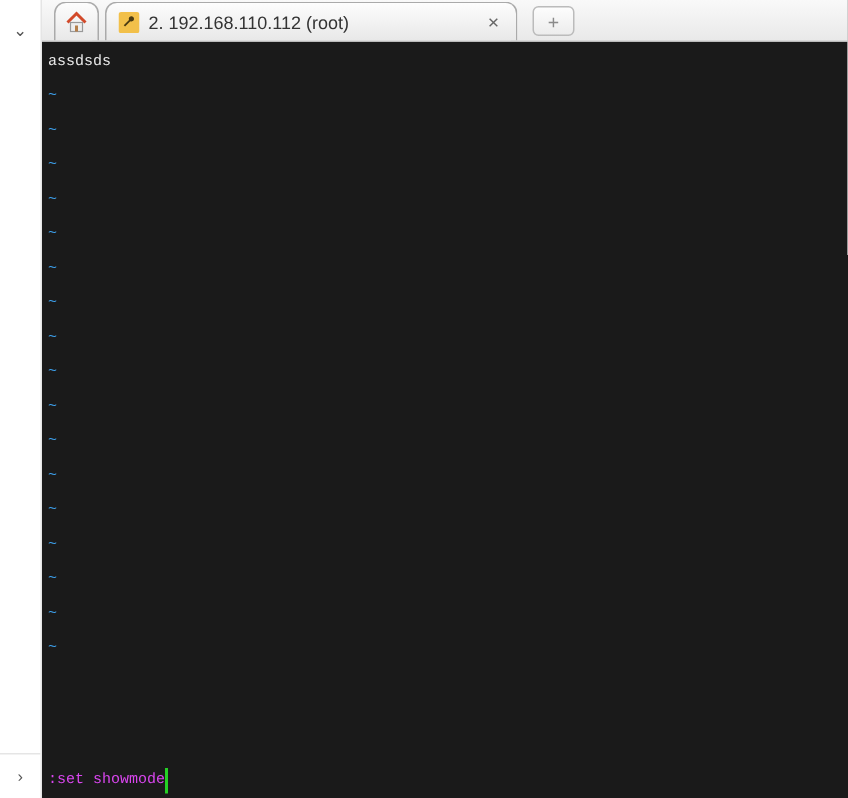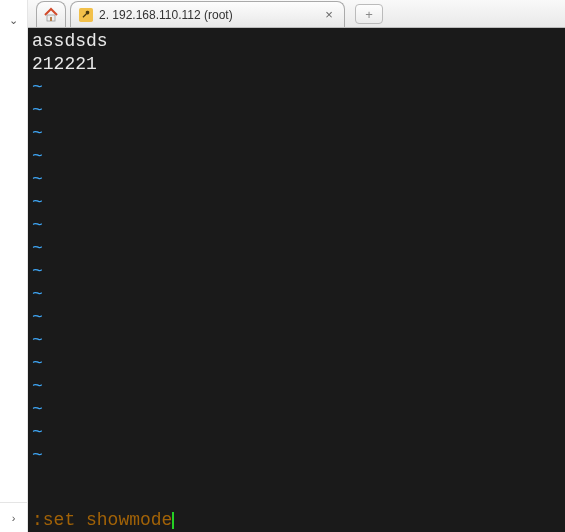--- a/index.html
+++ b/index.html
@@ -13,25 +13,25 @@
   .main { flex: 1; display: flex; flex-direction: column; height: 100%; }
   .tabbar { height: 28px; background: linear-gradient(#f9f9f9,#e9e9e9); display: flex; align-items: flex-end; padding-left: 8px; border-bottom: 1px solid #bbb; position: relative; }
   .tab { height: 26px; display: flex; align-items: center; border: 1px solid #aaa; border-bottom: none; border-top-left-radius: 8px; border-top-right-radius: 8px; margin-right: 4px; padding: 0 8px; background: linear-gradient(#fdfdfd,#e8e8e8); font-size: 12px; color: #333; position: relative; }
   .tab.home { width: 30px; justify-content: center; padding: 0; }
   .tab.active { width: 275px; }
   .tab .tab-icon { width: 14px; height: 14px; margin-right: 6px; flex-shrink: 0; }
   .tab .tab-label { flex: 1; white-space: nowrap; overflow: hidden; text-overflow: ellipsis; }
   .tab .close { width: 14px; height: 14px; margin-left: 8px; border-radius: 2px; color: #666; font-size: 13px; line-height: 13px; text-align: center; cursor: pointer; }
   .newtab { height: 20px; width: 28px; display: flex; align-items: center; justify-content: center; border: 1px solid #bbb; border-radius: 4px; margin-left: 6px; margin-bottom: 3px; background: linear-gradient(#fdfdfd,#ececec); cursor: pointer; }
   .newtab span { color: #8a8a8a; font-size: 13px; line-height: 1; }
-  .terminal { flex: 1; background: #1a1a1a; color: #eaeaea; font-family: Consolas, "Courier New", monospace; font-size: 18px; line-height: 23px; padding: 2px 4px 0 4px; display: flex; flex-direction: column; position: relative; overflow: hidden; }
+  .terminal { flex: 1; background: #1a1a1a; color: #eaeaea; font-family: Consolas, "Courier New", monospace; font-size: 10px; line-height: 23px; padding: 2px 4px 0 4px; display: flex; flex-direction: column; position: relative; overflow: hidden; }
   .content-lines { flex: 0 0 auto; }
   .tilde-lines { flex: 1; overflow: hidden; }
   .tilde { color: #3fa6f5; }
-  .cmdline { height: 23px; color: #a16207; display: flex; align-items: center; }
+  .cmdline { height: 23px; color: #d946ef; display: flex; align-items: center; }
   .cursor { display: inline-block; width: 2px; height: 17px; background: #25d025; margin-left: 0px; vertical-align: middle; }
   .home-svg { display:block; }
 </style>
 </head>
 <body>
 
 <div class="app">
   <div class="left-gutter">
     <div class="gutter-top">
       <span class="chevron">⌄</span>
@@ -62,21 +62,20 @@
         </div>
       </div>
       <div class="newtab">
         <span>+</span>
       </div>
     </div>
 
     <div class="terminal">
       <div class="content-lines">
         <div>assdsds</div>
-        <div>212221</div>
       </div>
       <div class="tilde-lines">
         <div class="tilde">~</div>
         <div class="tilde">~</div>
         <div class="tilde">~</div>
         <div class="tilde">~</div>
         <div class="tilde">~</div>
         <div class="tilde">~</div>
         <div class="tilde">~</div>
         <div class="tilde">~</div>

